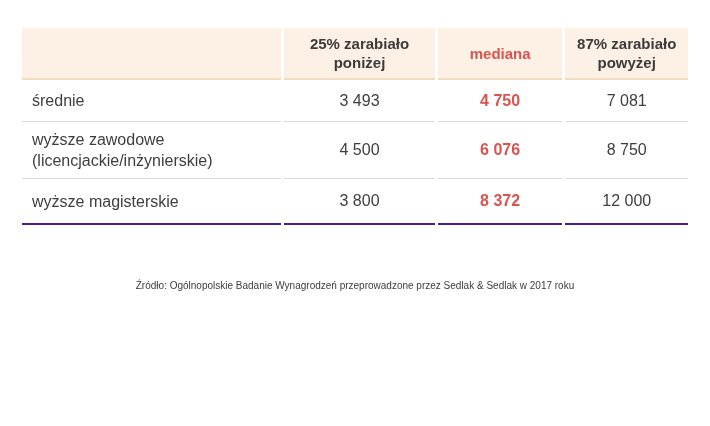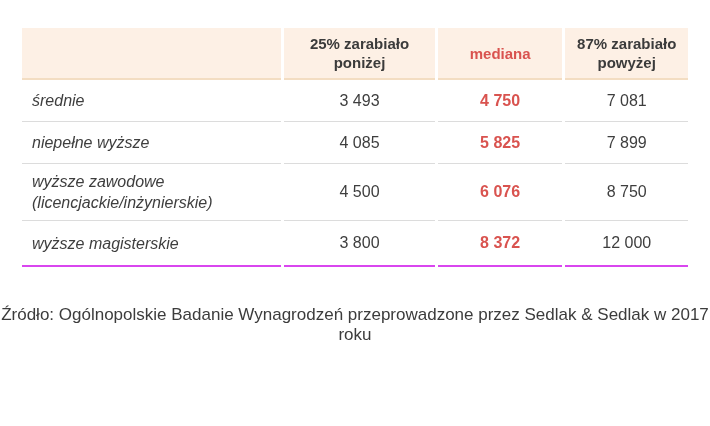--- a/index.html
+++ b/index.html
@@ -48,35 +48,34 @@
     height: 41px;
     font-size: 16px;
     color: #3e3e3e;
     text-align: center;
   }
   tbody td.label {
     text-align: left;
     padding-left: 10px;
     padding-right: 14px;
     line-height: 21px;
-    font-style: italic;
   }
   tbody td.median {
     color: #d9534f;
     font-weight: bold;
   }
   tbody tr.tall td { height: 56px; }
   tbody tr.last td {
     height: 44px;
-    border-bottom: 2px solid #d946ef;
+    border-bottom: 2px solid #4c1d95;
   }
   .source {
-    margin-top: 38px;
+    margin-top: 55px;
     text-align: center;
-    font-size: 17px;
+    font-size: 10px;
     color: #3c3c3c;
   }
 </style>
 </head>
 <body>
 
 <div>
 
   <div class="title">
   </div>
@@ -96,26 +95,20 @@
         <th>87% zarabiało powyżej</th>
       </tr>
     </thead>
     <tbody>
       <tr>
         <td class="label">średnie</td>
         <td>3 493</td>
         <td class="median">4 750</td>
         <td>7 081</td>
       </tr>
-      <tr>
-        <td class="label">niepełne wyższe</td>
-        <td>4 085</td>
-        <td class="median">5 825</td>
-        <td>7 899</td>
-      </tr>
       <tr class="tall">
         <td class="label">wyższe zawodowe (licencjackie/inżynierskie)</td>
         <td>4 500</td>
         <td class="median">6 076</td>
         <td>8 750</td>
       </tr>
       <tr class="last">
         <td class="label">wyższe magisterskie</td>
         <td>3 800</td>
         <td class="median">8 372</td>

